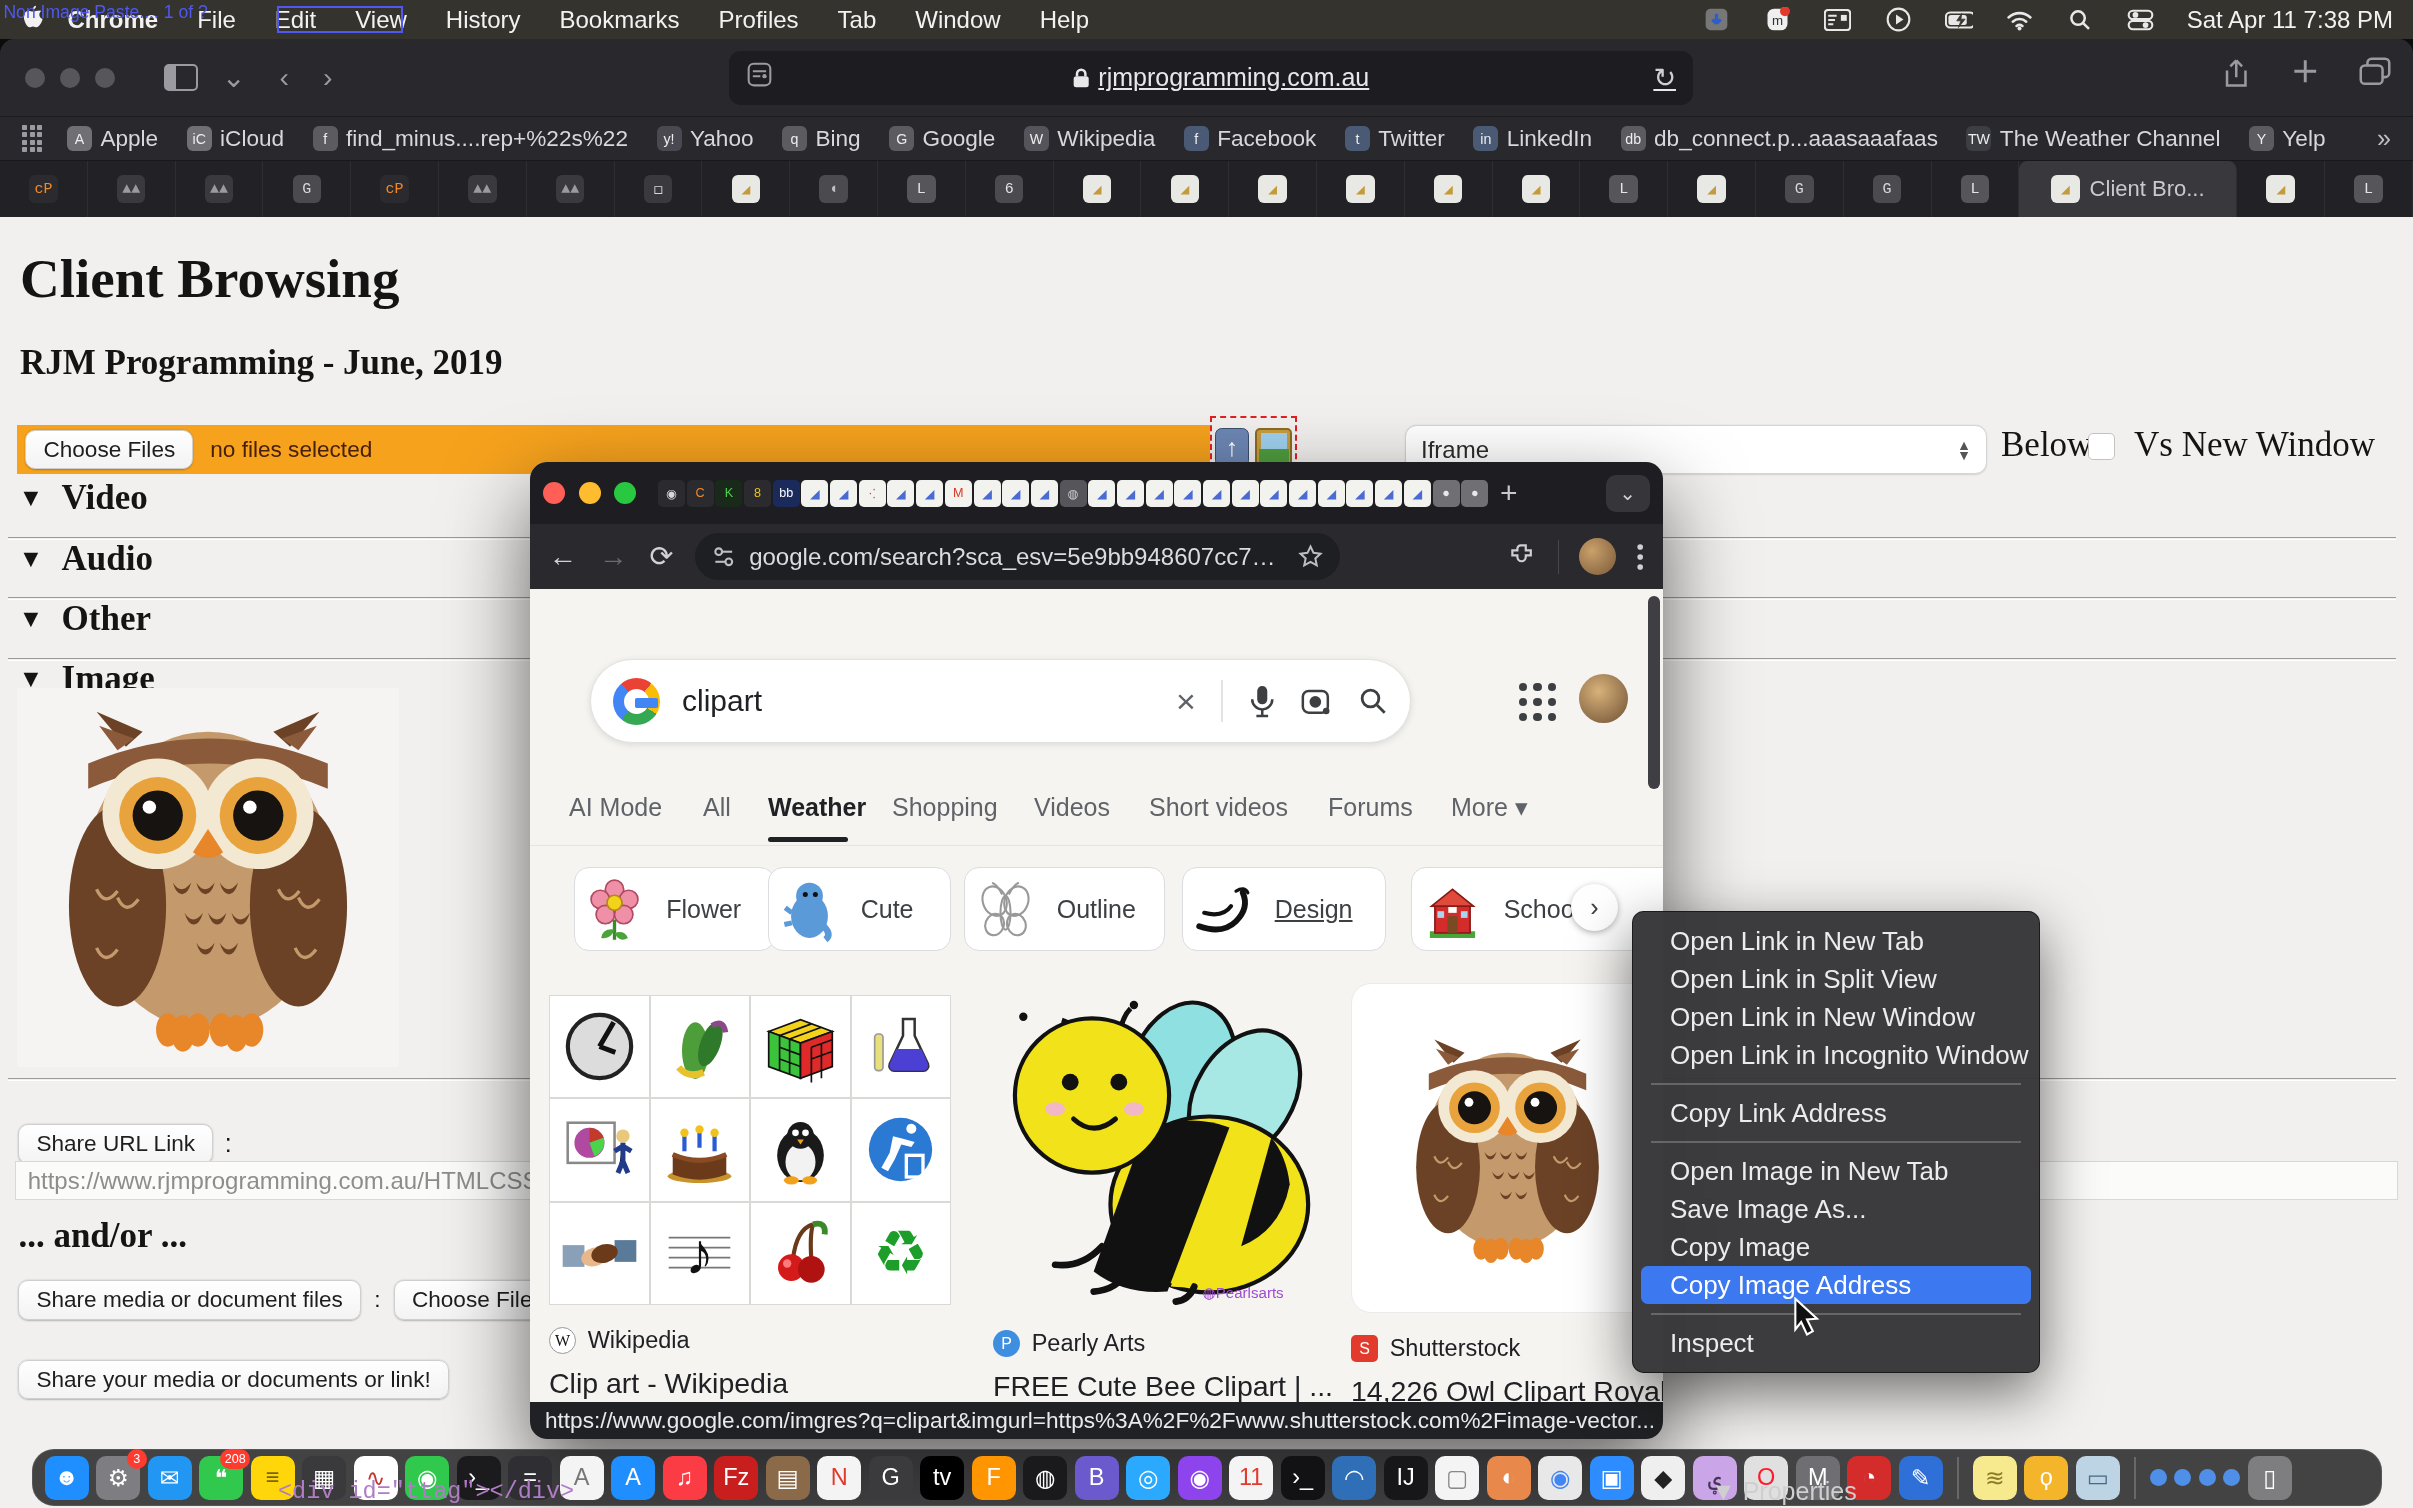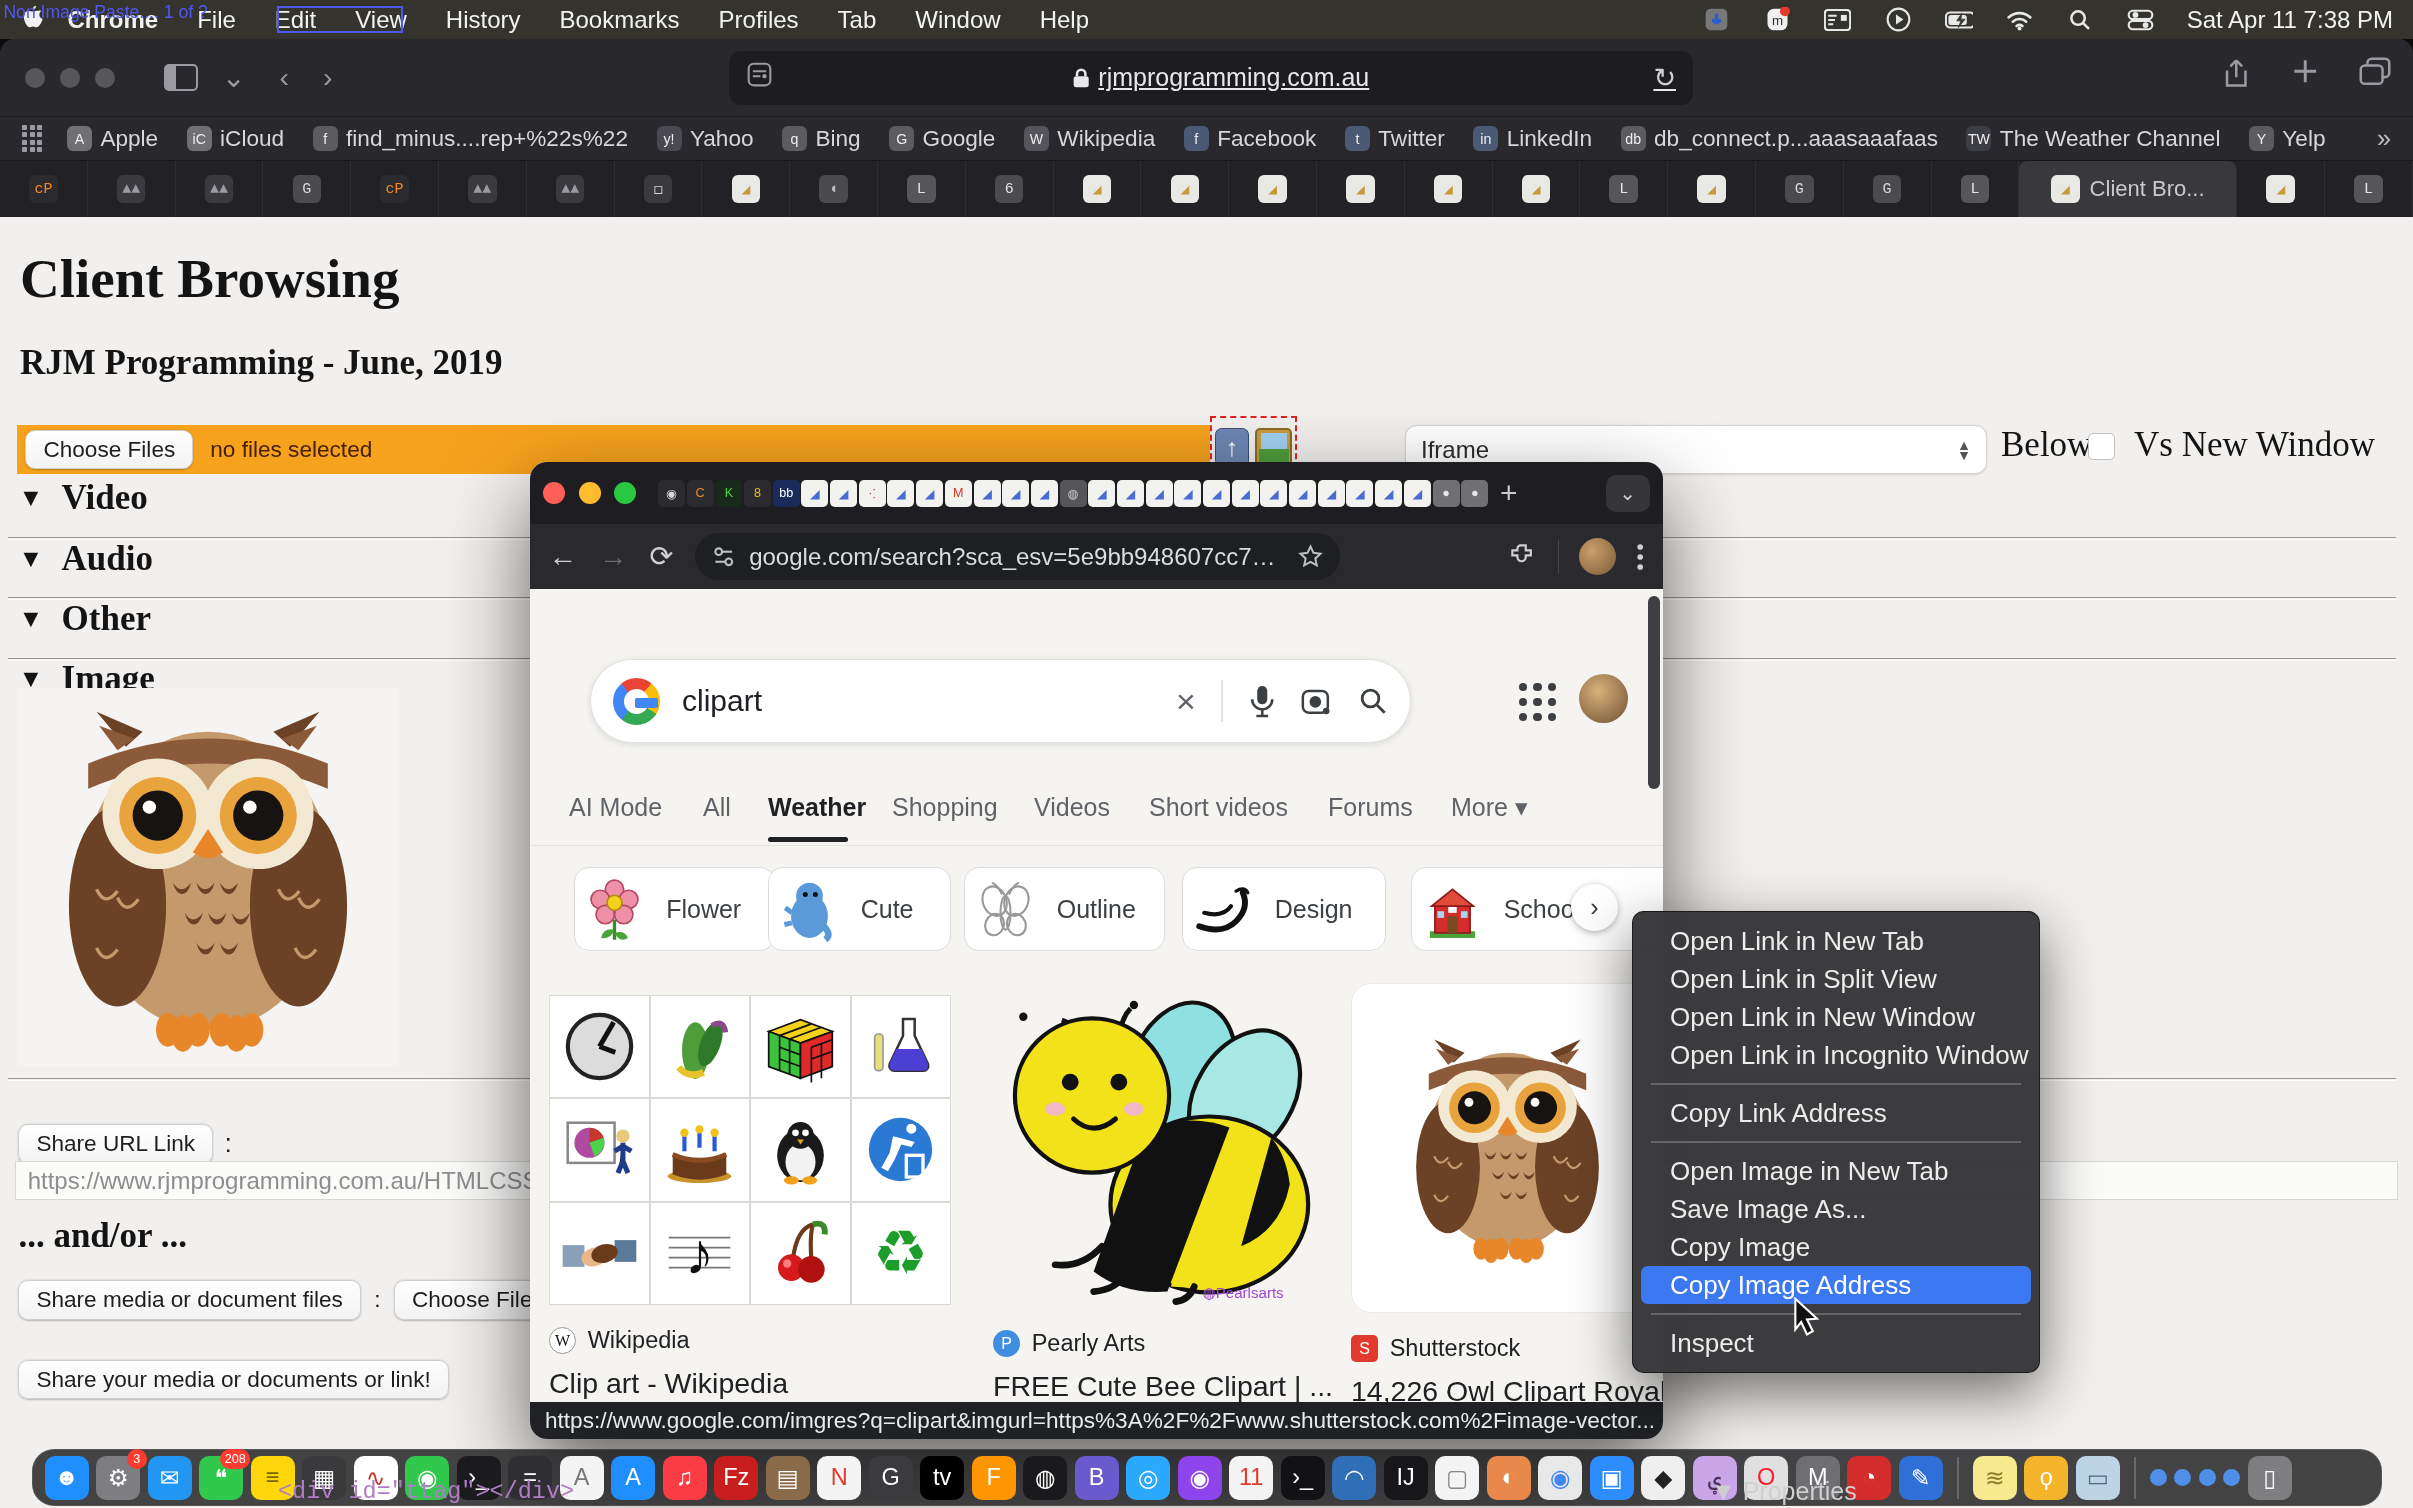--- a/index.html
+++ b/index.html
@@ -706,21 +706,21 @@
                   <ellipse cx="48" cy="30" rx="14" ry="18" transform="rotate(20 48 30)"></ellipse>
                   <ellipse cx="22" cy="58" rx="11" ry="13" transform="rotate(20 22 58)"></ellipse>
                   <ellipse cx="48" cy="58" rx="11" ry="13" transform="rotate(-20 48 58)"></ellipse>
                   <ellipse cx="35" cy="44" rx="6" ry="20"></ellipse>
                   <path d="M31 22q-6-12-12-14M39 22q6-12 12-14"></path>
                 </g>
               </svg>
             </span>
             <span class="clabel">Outline</span>
           </div>
-          <div class="chip" style="left: 652px; width: 204px;">
+          <div class="chip" style="left: 652px; width: 204px; text-decoration: underline;">
             <span class="thumb">
               <svg width="59" height="67" viewBox="0 0 70 80">
                 <g fill="none" stroke="#111" stroke-linecap="round">
                   <path d="M6 60q28 10 44-6t8-34" stroke-width="7"></path>
                   <path d="M12 44q22 6 32-8" stroke-width="5"></path>
                   <path d="M50 18q10-6 14 2" stroke-width="4"></path>
                 </g>
               </svg>
             </span>
             <span class="clabel">Design</span>

